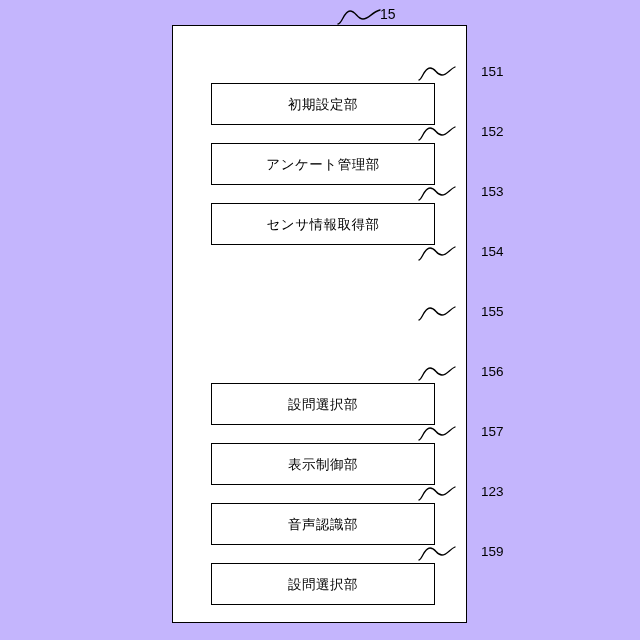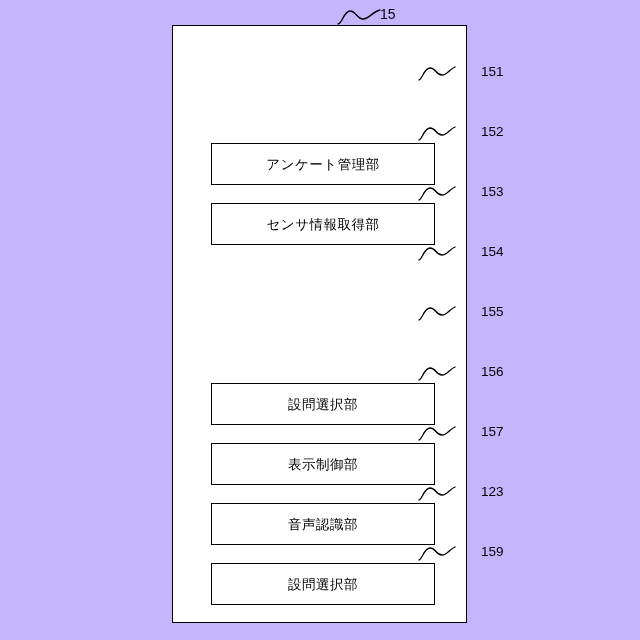--- a/index.html
+++ b/index.html
@@ -143,20 +143,23 @@
     </span>
     <span class="ref-number">15</span>
   </div>
 
   <div class="outer-frame">
 
 
     <div class="block-list">
 
       <div class="block-row">
+        <div class="block-box">
+          <div class="block-label">初期設定部</div>
+        </div>
         <div class="block-ref">
           <span class="ref-squiggle">
             <svg width="40" height="18" viewBox="0 0 40 18" xmlns="http://www.w3.org/2000/svg">
               <path d="M2 16 C 5 16, 7 4, 13 4 C 19 4, 19 11, 25 11 C 30 11, 33 5, 38 3" fill="none" stroke="#000000" stroke-width="1.3" stroke-linecap="round"></path>
             </svg>
           </span>
           <span class="ref-number">151</span>
         </div>
       </div>
 

